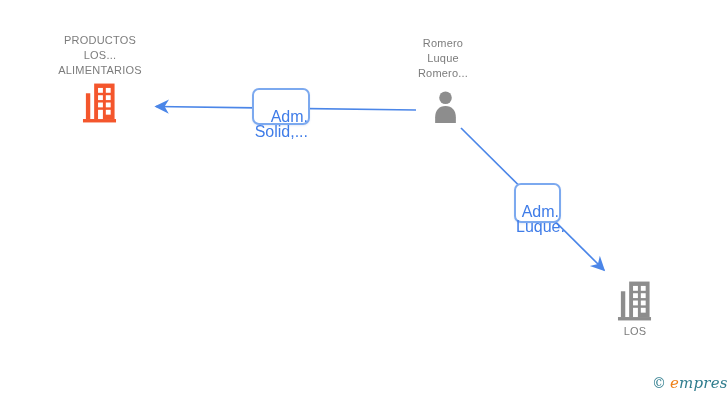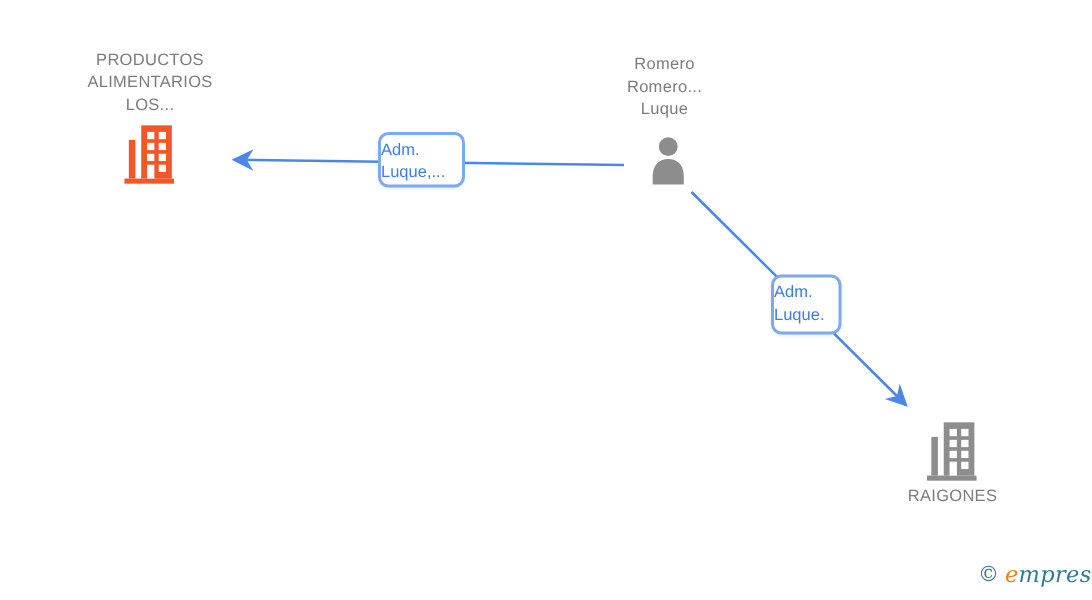--- a/index.html
+++ b/index.html
@@ -30,24 +30,24 @@
   .node-icon {
     position: absolute;
     cursor: pointer;
   }
   .edge-label {
     position: absolute;
     background: #ffffff;
     border: 2px solid #7ca9ef;
     border-radius: 7px;
     color: #3f7ce8;
-    font-size: 11px;
+    font-size: 16px;
     line-height: 15px;
-    text-align: left;
-    padding-top: 3px;
+    text-align: right;
+    padding-top: 19px;
     box-shadow: 0 1px 2px rgba(60,100,180,0.12);
     cursor: pointer;
   }
   .edge-label span { display: block; }
   .brand-logo {
     position: absolute;
     left: 652px;
     top: 374px;
     display: flex;
     align-items: center;
@@ -78,43 +78,43 @@
       <marker id="arrowhead" viewBox="0 0 10 10" refX="8.5" refY="5" markerWidth="9.5" markerHeight="9.5" orient="auto">
         <path d="M0.5,0.6 L9.5,5 L0.5,9.4 L3.2,5 Z" fill="#4b86e8"></path>
       </marker>
     </defs>
     <line x1="416" y1="110" x2="156" y2="106.5" stroke-width="1.7" marker-end="url(#arrowhead)" stroke="#4b86e8"></line>
     <line x1="461" y1="128" x2="604" y2="270" stroke-width="1.7" marker-end="url(#arrowhead)" stroke="#4b86e8"></line>
   </svg>
 
   <div class="node-label" style="left:28px; top:33px; width:144px;">
     <span>PRODUCTOS</span>
+    <span>LOS...</span>
     <span>ALIMENTARIOS</span>
-    <span>LOS...</span>
   </div>
   <div class="node-icon" style="left:82px; top:83px;">
     <svg width="35" height="40" viewBox="0 0 36 40" fill="#f4562c">
       <rect x="1" y="36.5" width="34" height="3.5"></rect>
       <rect x="4" y="10" width="4.5" height="26.5"></rect>
       <rect x="12.5" y="0" width="21" height="36.5"></rect>
       <rect x="16.5" y="4.5" width="5" height="5" fill="#ffffff"></rect>
       <rect x="24.5" y="4.5" width="5" height="5" fill="#ffffff"></rect>
       <rect x="16.5" y="12" width="5" height="5" fill="#ffffff"></rect>
       <rect x="24.5" y="12" width="5" height="5" fill="#ffffff"></rect>
       <rect x="16.5" y="19.5" width="5" height="5" fill="#ffffff"></rect>
       <rect x="24.5" y="19.5" width="5" height="5" fill="#ffffff"></rect>
       <rect x="16.5" y="27" width="5" height="9.5" fill="#ffffff"></rect>
       <rect x="24.5" y="27" width="5" height="5" fill="#ffffff"></rect>
     </svg>
   </div>
 
   <div class="node-label" style="left:383px; top:36px; width:120px;">
     <span>Romero</span>
+    <span>Luque</span>
     <span>Romero...</span>
-    <span>Luque</span>
   </div>
   <div class="node-icon" style="left:430px; top:89px;">
     <svg width="31" height="35" viewBox="0 0 32 34" fill="#8d8d8d">
       <circle cx="16" cy="8" r="6.5"></circle>
       <path d="M16 16.5c-6.8 0-10.7 4.9-10.7 11.6V34h21.4v-5.9c0-6.7-3.9-11.6-10.7-11.6z"></path>
     </svg>
   </div>
 
   <div class="node-icon" style="left:617px; top:281px;">
     <svg width="35" height="40" viewBox="0 0 36 40" fill="#8d8d8d">
@@ -125,26 +125,26 @@
       <rect x="24.5" y="4.5" width="5" height="5" fill="#ffffff"></rect>
       <rect x="16.5" y="12" width="5" height="5" fill="#ffffff"></rect>
       <rect x="24.5" y="12" width="5" height="5" fill="#ffffff"></rect>
       <rect x="16.5" y="19.5" width="5" height="5" fill="#ffffff"></rect>
       <rect x="24.5" y="19.5" width="5" height="5" fill="#ffffff"></rect>
       <rect x="16.5" y="27" width="5" height="9.5" fill="#ffffff"></rect>
       <rect x="24.5" y="27" width="5" height="5" fill="#ffffff"></rect>
     </svg>
   </div>
   <div class="node-label" style="left:575px; top:324px; width:120px;">
-    <span>RAIGONES</span>
+    <span>LOS</span>
   </div>
 
   <div class="edge-label" style="left:252px; top:88px; width:58px; height:37px;">
     <span>Adm.</span>
-    <span>Luque,...</span>
+    <span>Solid,...</span>
   </div>
   <div class="edge-label" style="left:514px; top:183px; width:47px; height:40px;">
     <span>Adm.</span>
     <span>Luque.</span>
   </div>
 
   <div class="brand-logo">
     <span class="brand-copy">©</span>
     <span class="brand-text"><span class="brand-initial">e</span><span class="brand-rest">mpresia</span></span>
   </div>

